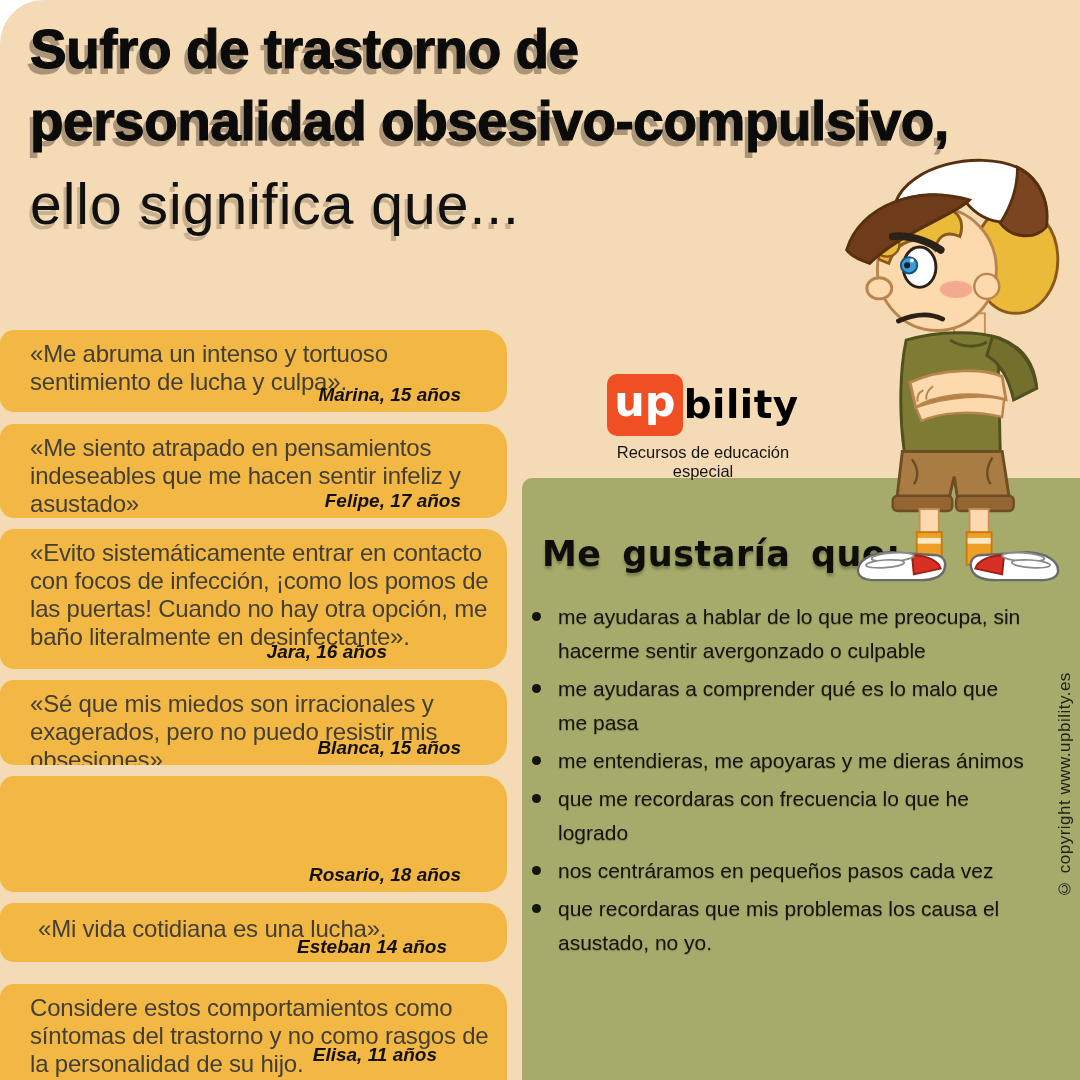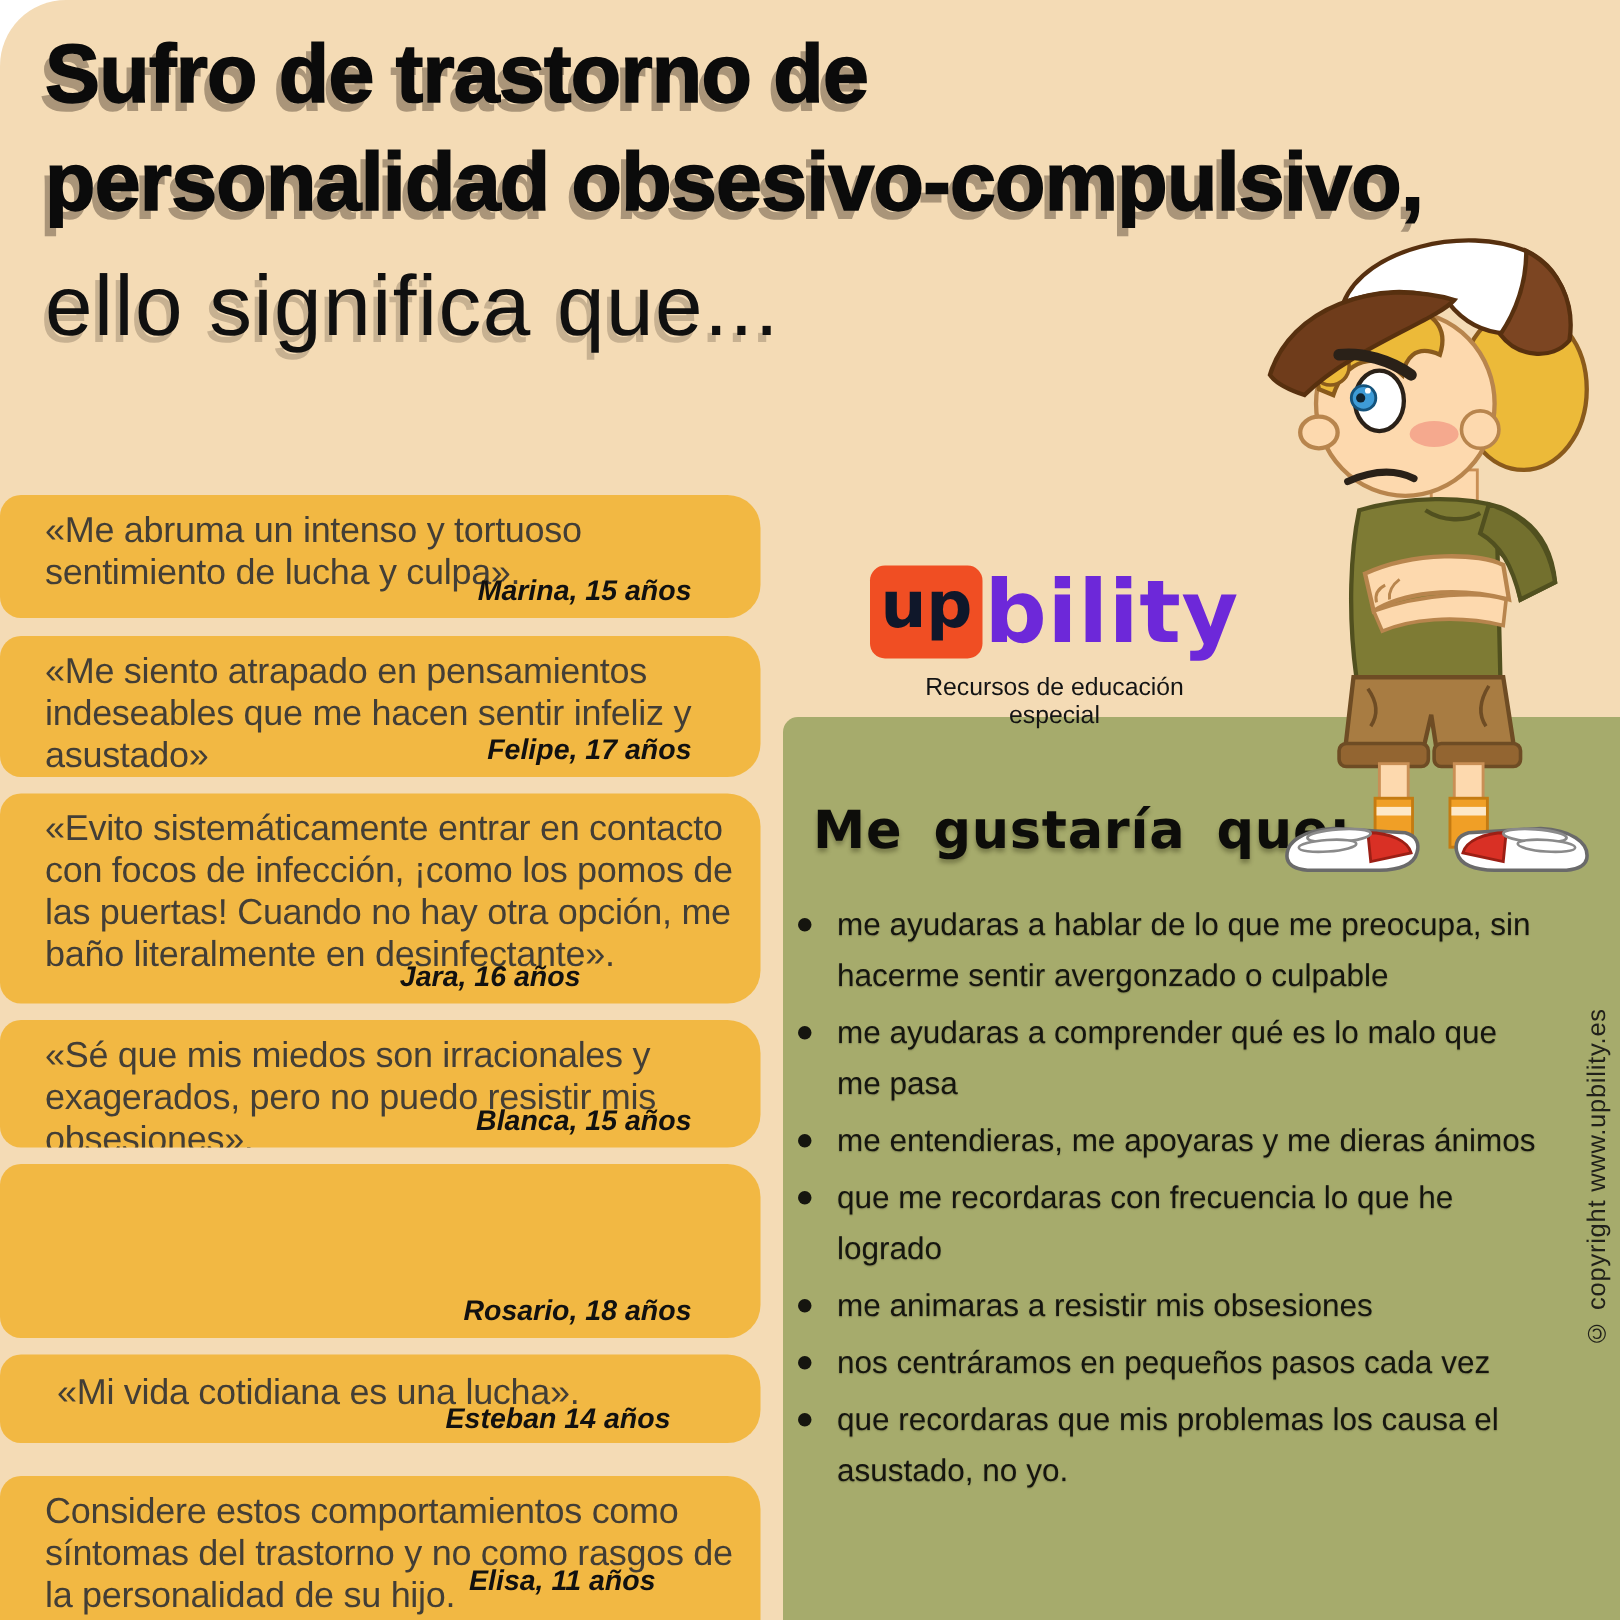--- a/index.html
+++ b/index.html
@@ -11,25 +11,25 @@
   .title-block{position:absolute;left:30px;top:14px;width:1052px;z-index:3;}
   .title-line{font-weight:bold;font-size:55px;line-height:1.30;color:#0b0b0b;
               letter-spacing:-0.5px;-webkit-text-stroke:1.1px #0b0b0b;
               text-shadow:-4px 6px 0 rgba(95,80,62,0.50);white-space:nowrap;}
   .subtitle{margin-top:14px;font-size:57px;font-weight:400;color:#101010;
             letter-spacing:1px;text-shadow:-3px 5px 0 rgba(95,80,62,0.30);white-space:nowrap;}
 
   
   .logo{position:absolute;left:588px;top:374px;width:230px;text-align:center;z-index:3;}
   .logo-row{display:flex;align-items:center;justify-content:center;}
-  .logo-up{display:inline-block;background:var(--logo-orange,#f04e23);color:#0f172a;
+  .logo-up{display:inline-block;background:var(--logo-orange,#f04e23);color:#ffffff;
            font-family:"DejaVu Sans",sans-serif;font-weight:bold;font-size:43px;line-height:0.92;
            padding:8px 7px 14px 7px;border-radius:10px;}
-  .logo-bility{font-family:"DejaVu Sans",sans-serif;font-weight:bold;font-size:58px;
-               color:#6d28d9;letter-spacing:0.5px;margin-left:1px;}
+  .logo-bility{font-family:"DejaVu Sans",sans-serif;font-weight:bold;font-size:39px;
+               color:#000000;letter-spacing:0.5px;margin-left:1px;}
   .logo-tagline{margin-top:7px;font-size:16.5px;color:#141414;}
 
   
   .card{position:absolute;left:0;width:507px;background:var(--card-yellow,#f2b843);
         border-radius:14px 22px 22px 14px;box-sizing:border-box;
         padding:10px 16px 8px 30px;overflow:hidden;z-index:2;}
   .quote{margin:0;font-size:24px;line-height:1.17;color:#433e36;letter-spacing:-0.2px;}
   .author{position:absolute;right:46px;bottom:6px;font-size:19px;font-weight:bold;
           font-style:italic;color:#121110;white-space:nowrap;}
   .card:nth-of-type(1){top:330px;height:82px;}
@@ -115,21 +115,20 @@
     </div>
   </section>
 
   <section class="panel">
     <h2 class="panel-heading">Me gustaría que:</h2>
     <ul class="wish-list">
       <li>me ayudaras a hablar de lo que me preocupa, sin hacerme sentir avergonzado o culpable</li>
       <li>me ayudaras a comprender qué es lo malo que me pasa</li>
       <li>me entendieras, me apoyaras y me dieras ánimos</li>
       <li>que me recordaras con frecuencia lo que he logrado</li>
-      <li>me animaras a resistir mis obsesiones</li>
       <li>nos centráramos en pequeños pasos cada vez</li>
       <li>que recordaras que mis problemas los causa el asustado, no yo.</li>
     </ul>
   </section>
 
   <div class="copyright">© copyright www.upbility.es</div>
 
   <svg class="boy" viewBox="0 0 240 450" xmlns="http://www.w3.org/2000/svg">
     <g>
       <ellipse cx="180" cy="112" rx="44" ry="56" fill="#ecba39" stroke="#8a5a1c" stroke-width="3"></ellipse>

